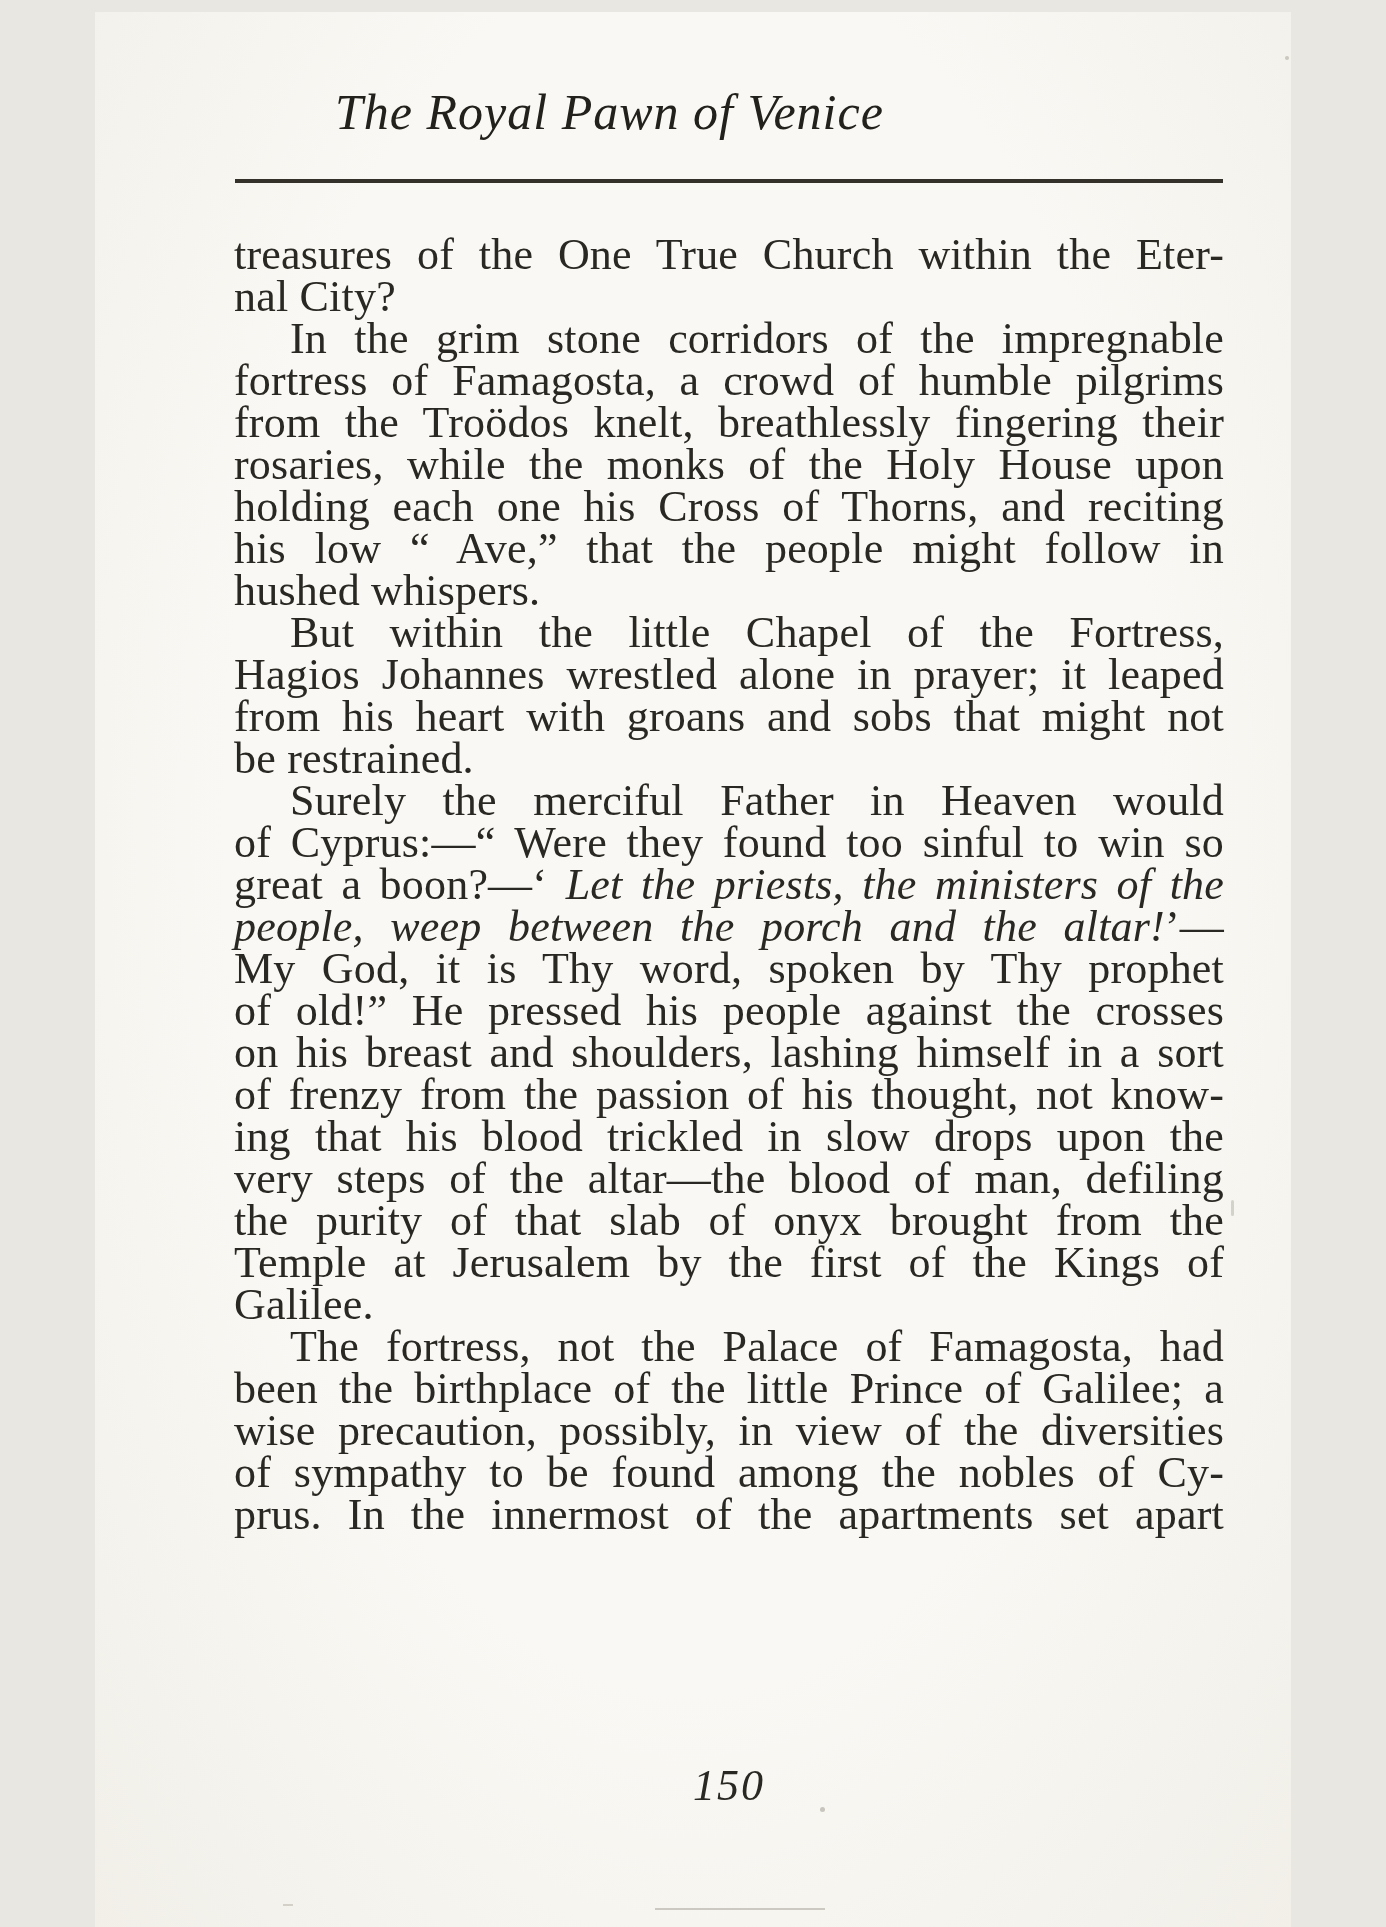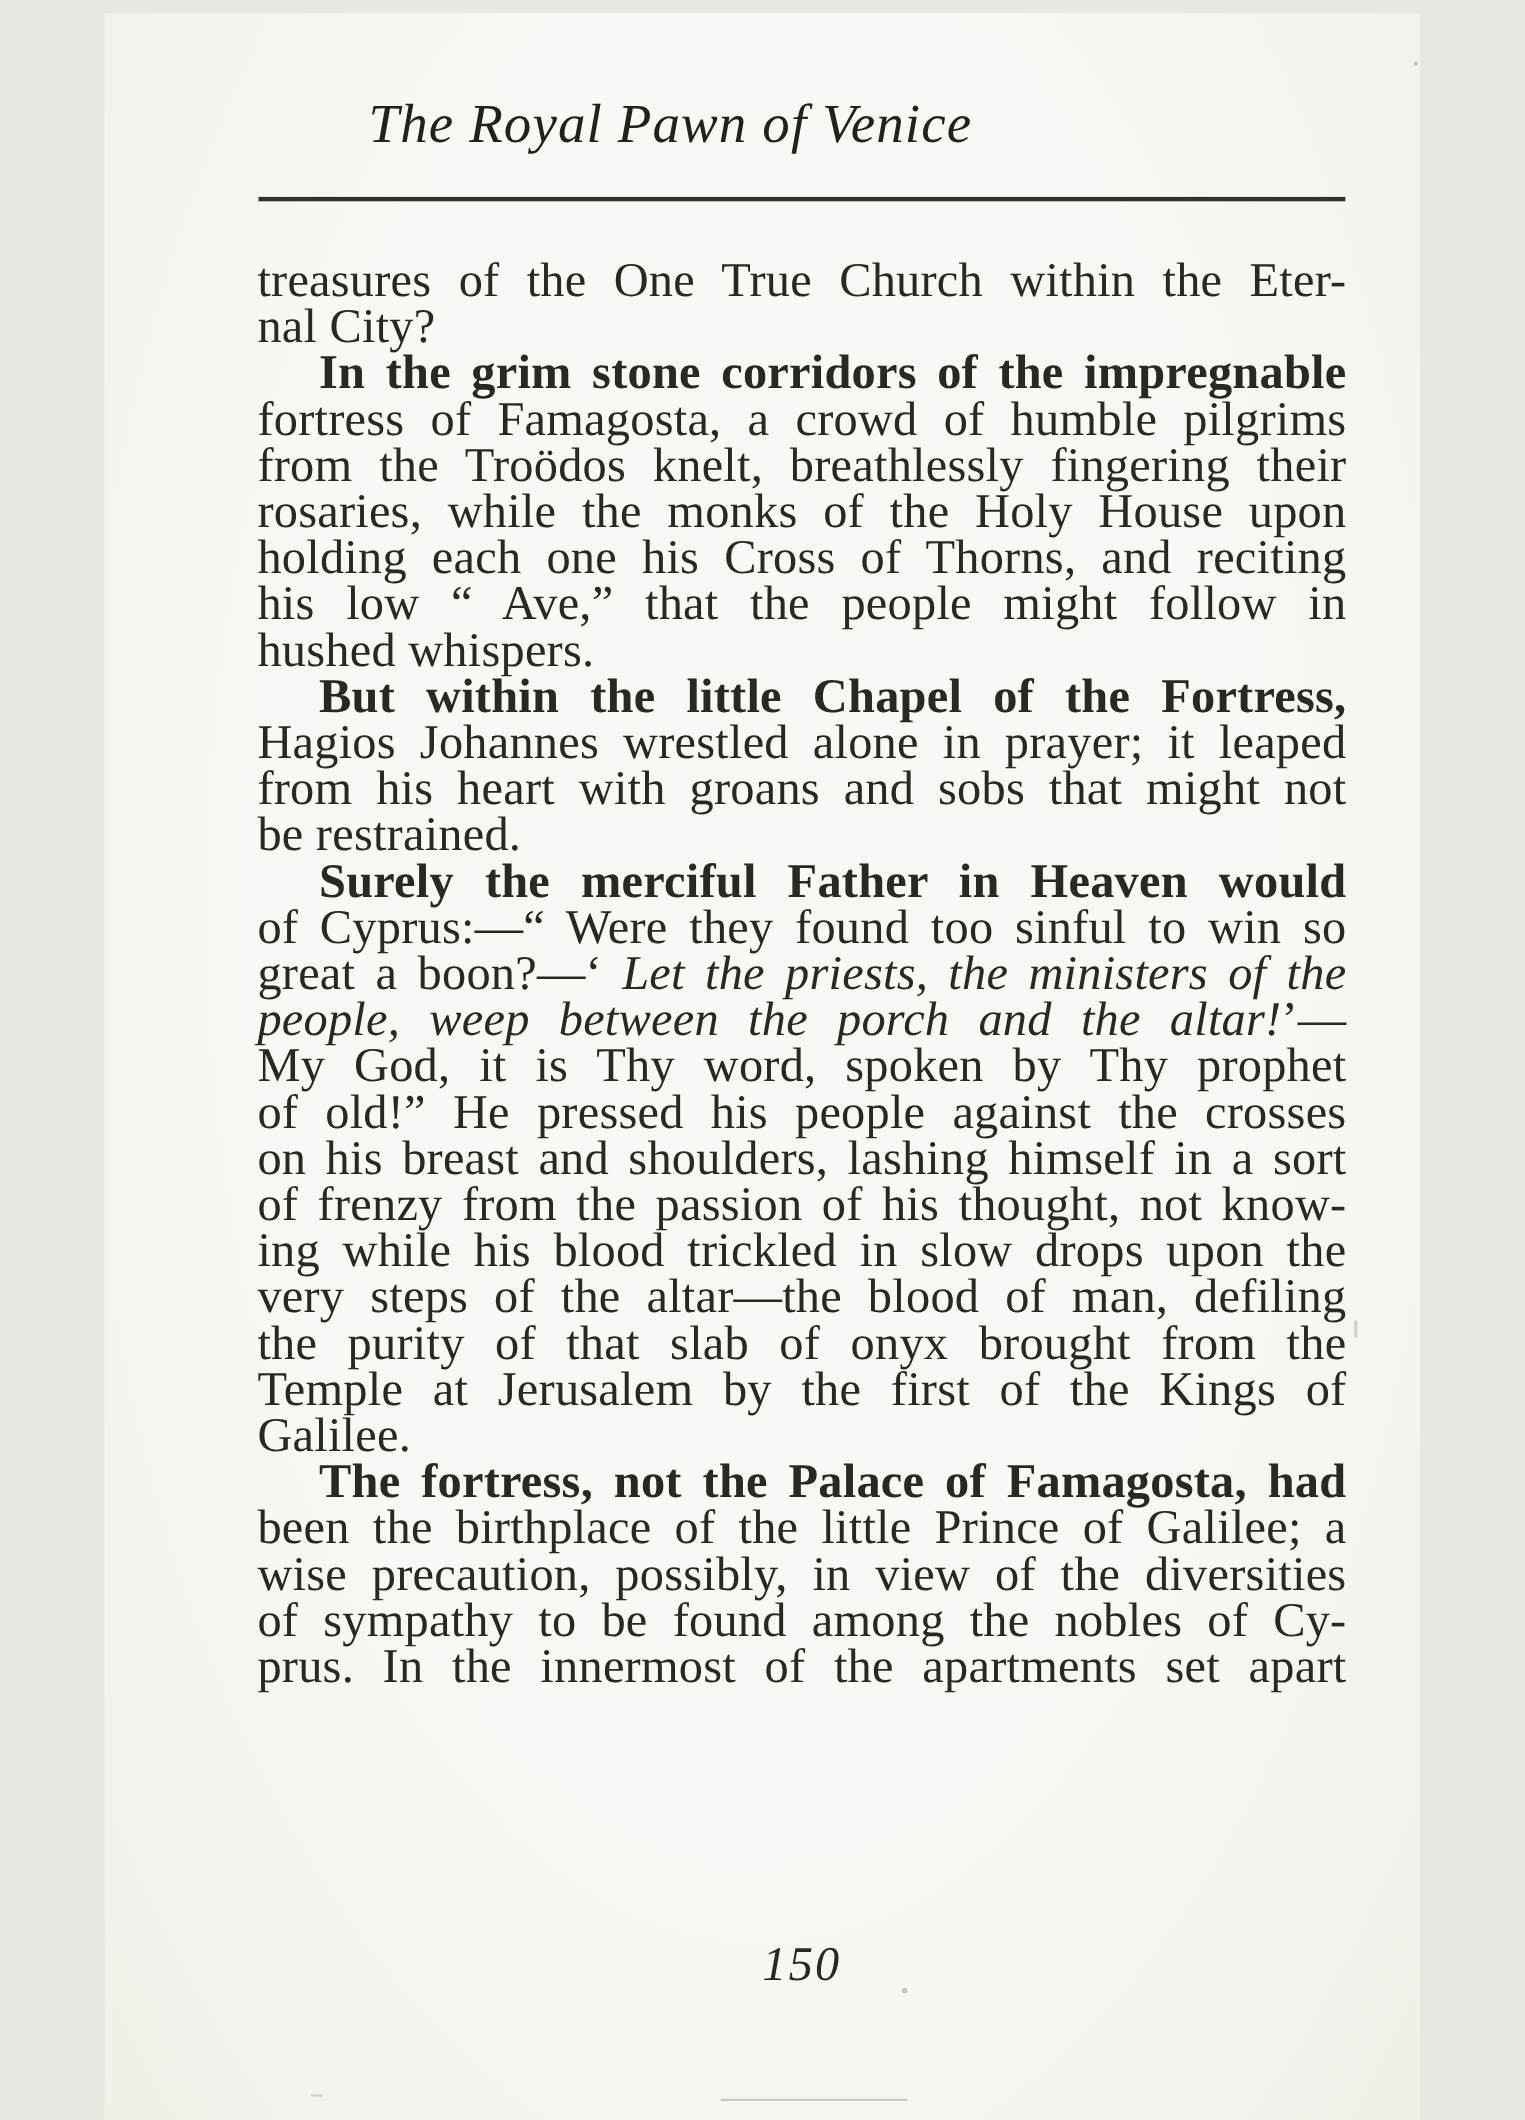--- a/index.html
+++ b/index.html
@@ -46,21 +46,21 @@
     letter-spacing: 0.2px;
   }
   .paragraph { margin: 0; }
   .line {
     text-align: justify;
     text-align-last: justify;
     min-height: 42px;
     white-space: normal;
   }
   .line.last { text-align-last: left; }
-  .line.indent { text-indent: 56px; font-weight: bold; }
+  .line.indent { text-indent: 56px; }
   .italic { font-style: italic; }
   .page-number {
     position: absolute;
     top: 1748px;
     left: 139px;
     width: 990px;
     text-align: center;
     font-style: italic;
     font-size: 44px;
     letter-spacing: 2px;
@@ -109,21 +109,21 @@
       </div>
       <div class="paragraph">
         <div class="line indent"><span>Surely the merciful Father in Heaven would</span></div>
         <div class="line"><span>of Cyprus:—“ Were they found too sinful to win so</span></div>
         <div class="line"><span>great a boon?—‘ </span><span class="italic">Let the priests, the ministers of the</span></div>
         <div class="line"><span class="italic">people, weep between the porch and the altar!</span><span>’—</span></div>
         <div class="line"><span>My God, it is Thy word, spoken by Thy prophet</span></div>
         <div class="line"><span>of old!”  He pressed his people against the crosses</span></div>
         <div class="line"><span>on his breast and shoulders, lashing himself in a sort</span></div>
         <div class="line"><span>of frenzy from the passion of his thought, not know-</span></div>
-        <div class="line"><span>ing while his blood trickled in slow drops upon the</span></div>
+        <div class="line"><span>ing that his blood trickled in slow drops upon the</span></div>
         <div class="line"><span>very steps of the altar—the blood of man, defiling</span></div>
         <div class="line"><span>the purity of that slab of onyx brought from the</span></div>
         <div class="line"><span>Temple at Jerusalem by the first of the Kings of</span></div>
         <div class="line last"><span>Galilee.</span></div>
       </div>
       <div class="paragraph">
         <div class="line indent"><span>The fortress, not the Palace of Famagosta, had</span></div>
         <div class="line"><span>been the birthplace of the little Prince of Galilee; a</span></div>
         <div class="line"><span>wise precaution, possibly, in view of the diversities</span></div>
         <div class="line"><span>of sympathy to be found among the nobles of Cy-</span></div>

